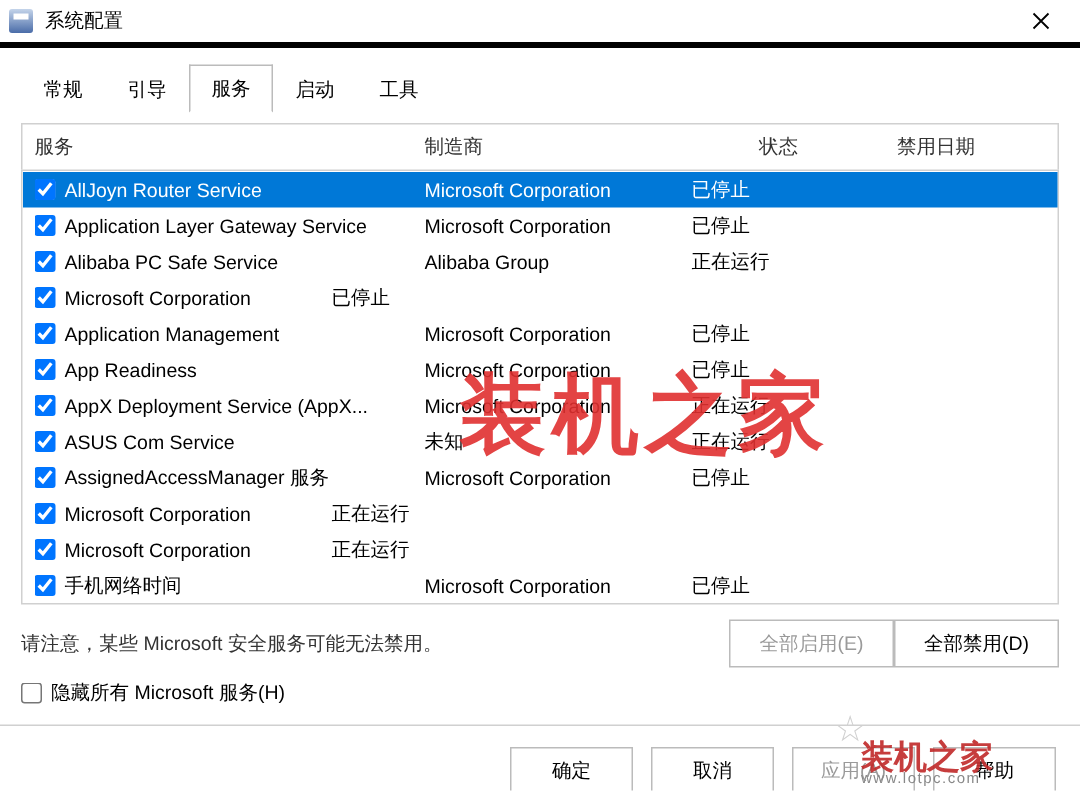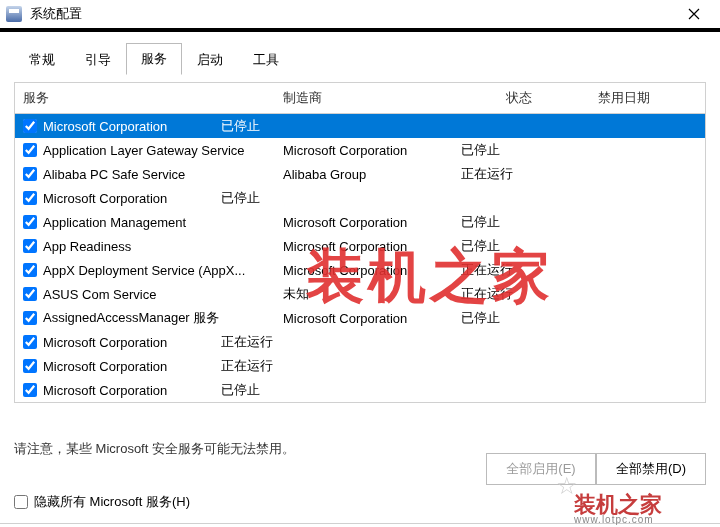--- a/index.html
+++ b/index.html
@@ -30,21 +30,21 @@
 .row input[type=checkbox] { width:14px; height:14px; margin-right:6px; }
 .row.selected { background:#0078d7; color:#fff; }
 .row .cell { white-space:nowrap; overflow:hidden; text-overflow:ellipsis; padding-right: 6px; }
 .row .cell.svc { flex:0 0 240px; }
 .row .cell.maker { flex:0 0 178px; }
 .row .cell.status { flex:0 0 92px; }
 .row .cell.date { flex:1; }
 
 .note-area { display:flex; align-items:center; padding: 10px 0 6px 0; gap:0; }
 .note-text { flex:1; color:#333; }
-.gray-btn { padding: 6px 16px; border:1px solid #bbb; background:#fff; cursor:pointer; min-width:110px; text-align:center;margin-top:40px; }
+.gray-btn { padding: 6px 16px; border:1px solid #bbb; background:#fff; cursor:pointer; min-width:110px; text-align:center; }
 .gray-btn.disabled { color:#9a9a9a; cursor:default; }
 
 .hide-row { display:flex; align-items:center; padding: 2px 0 0 0; }
 .hide-row input { margin-right:6px; width:14px; height:14px; }
 
 .footer { border-top:1px solid #d0d0d0; margin-top:12px; padding: 14px 16px 16px 0; display:flex; justify-content:flex-end; gap:12px; }
 .footer .btn { padding: 6px 18px; border:1px solid #bbb; background:#fff; cursor:pointer; min-width:82px; text-align:center; }
 .footer .btn.disabled { color:#9a9a9a; }
 
 .watermark { position:fixed; pointer-events:none; font-weight:900; color:#e03030; opacity:0.9; z-index:100; font-family: "Microsoft YaHei", sans-serif; }
@@ -80,20 +80,21 @@
   <div class="list-header">
     <div class="col-service">服务</div>
     <div class="col-maker">制造商</div>
     <div class="col-status">状态</div>
     <div class="col-date">禁用日期</div>
   </div>
 
   <div class="list-body" id="list-body">
       <div class="row selected">
         <input type="checkbox" checked="" style="">
+        <div class="cell svc">AllJoyn Router Service</div>
         <div class="cell maker">Microsoft Corporation</div>
         <div class="cell status">已停止</div>
         <div class="cell date"></div>
       </div>
       <div class="row">
         <input type="checkbox" checked="" style="">
         <div class="cell svc">Application Layer Gateway Service</div>
         <div class="cell maker">Microsoft Corporation</div>
         <div class="cell status">已停止</div>
         <div class="cell date"></div>
@@ -153,20 +154,21 @@
         <div class="cell date"></div>
       </div>
       <div class="row">
         <input type="checkbox" checked="" style="">
         <div class="cell maker">Microsoft Corporation</div>
         <div class="cell status">正在运行</div>
         <div class="cell date"></div>
       </div>
       <div class="row">
         <input type="checkbox" checked="" style="">
+        <div class="cell svc">手机网络时间</div>
         <div class="cell maker">Microsoft Corporation</div>
         <div class="cell status">已停止</div>
         <div class="cell date"></div>
       </div>
       <div class="row">
         <div class="cell date"></div>
       </div>
     </div>
 
   <div class="note-area">

